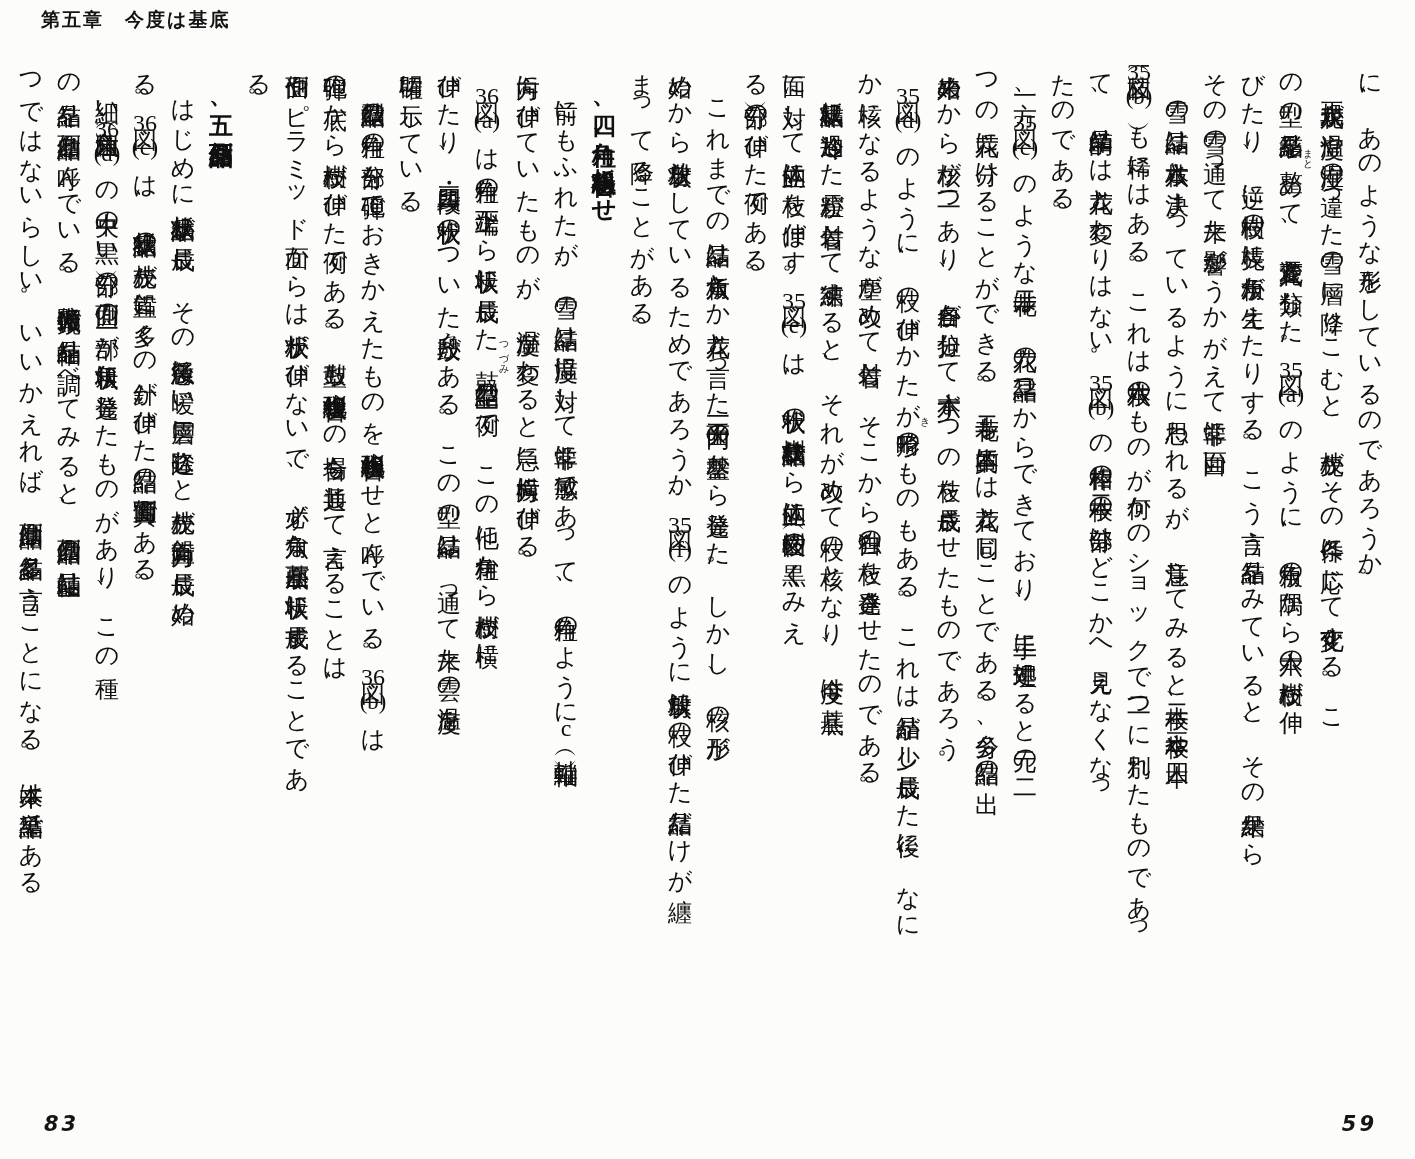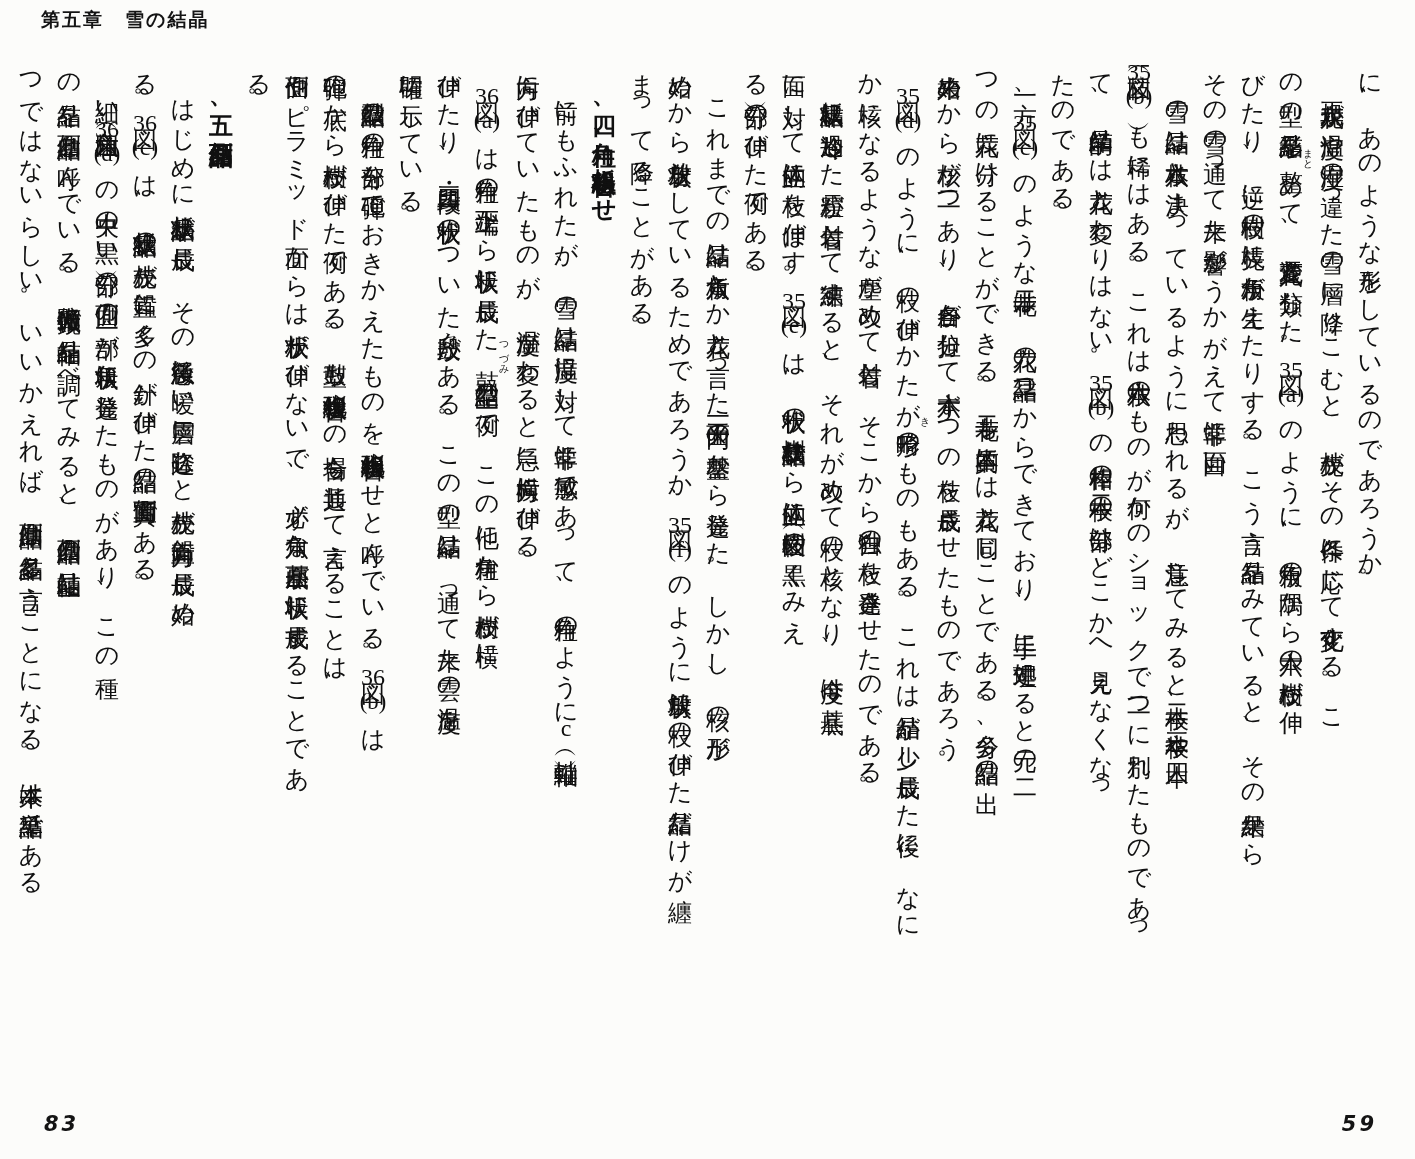--- a/index.html
+++ b/index.html
@@ -73,21 +73,21 @@
     letter-spacing:3px;
     color:#141414;
   }
   .pagenum.left{ left:44px; }
   .pagenum.right{ right:38px; }
 </style>
 </head>
 <body>
 
 <div class="spread">
-  <div class="running-header">第五章　雪の結晶</div>
+  <div class="running-header">第五章　今度は基底</div>
 
   <div class="text-block" id="text-block">
       <div class="line">に、あのような形をしているのであろうか。</div>
       <div class="line indent1">正規六花が温度や湿度の違った雪の層に降りこむと、枝先がその条件に応じて変化する。こ</div>
       <div class="line">の型の結晶形を<ruby>整<rt>まと</rt></ruby>めて、変遷六花と分類した。図<span class="tcy">35</span><span class="tcy">(a)</span>のように、角板の隅から六本の樹枝が伸</div>
       <div class="line">びたり、逆に樹枝の枝先に角板が生えたりする。こう言う結晶をみていると、その結果から、</div>
       <div class="line">その雪の通って来た影響がうかがえて非常に面白い。</div>
       <div class="line indent1">雪の結晶は六本枝と決まっているように思われるが、注意してみると二本枝、三本枝や四本</div>
       <div class="line">枝（図<span class="tcy">35</span><span class="tcy">(b)</span>）も稀にはある。これは六本枝のものが何かのショックで二つに別れたものであっ</div>
       <div class="line">て、結晶学的には六花と変わりはない。図<span class="tcy">35</span><span class="tcy">(b)</span>の相棒の二本枝の部分はどこかへ見えなくなっ</div>

